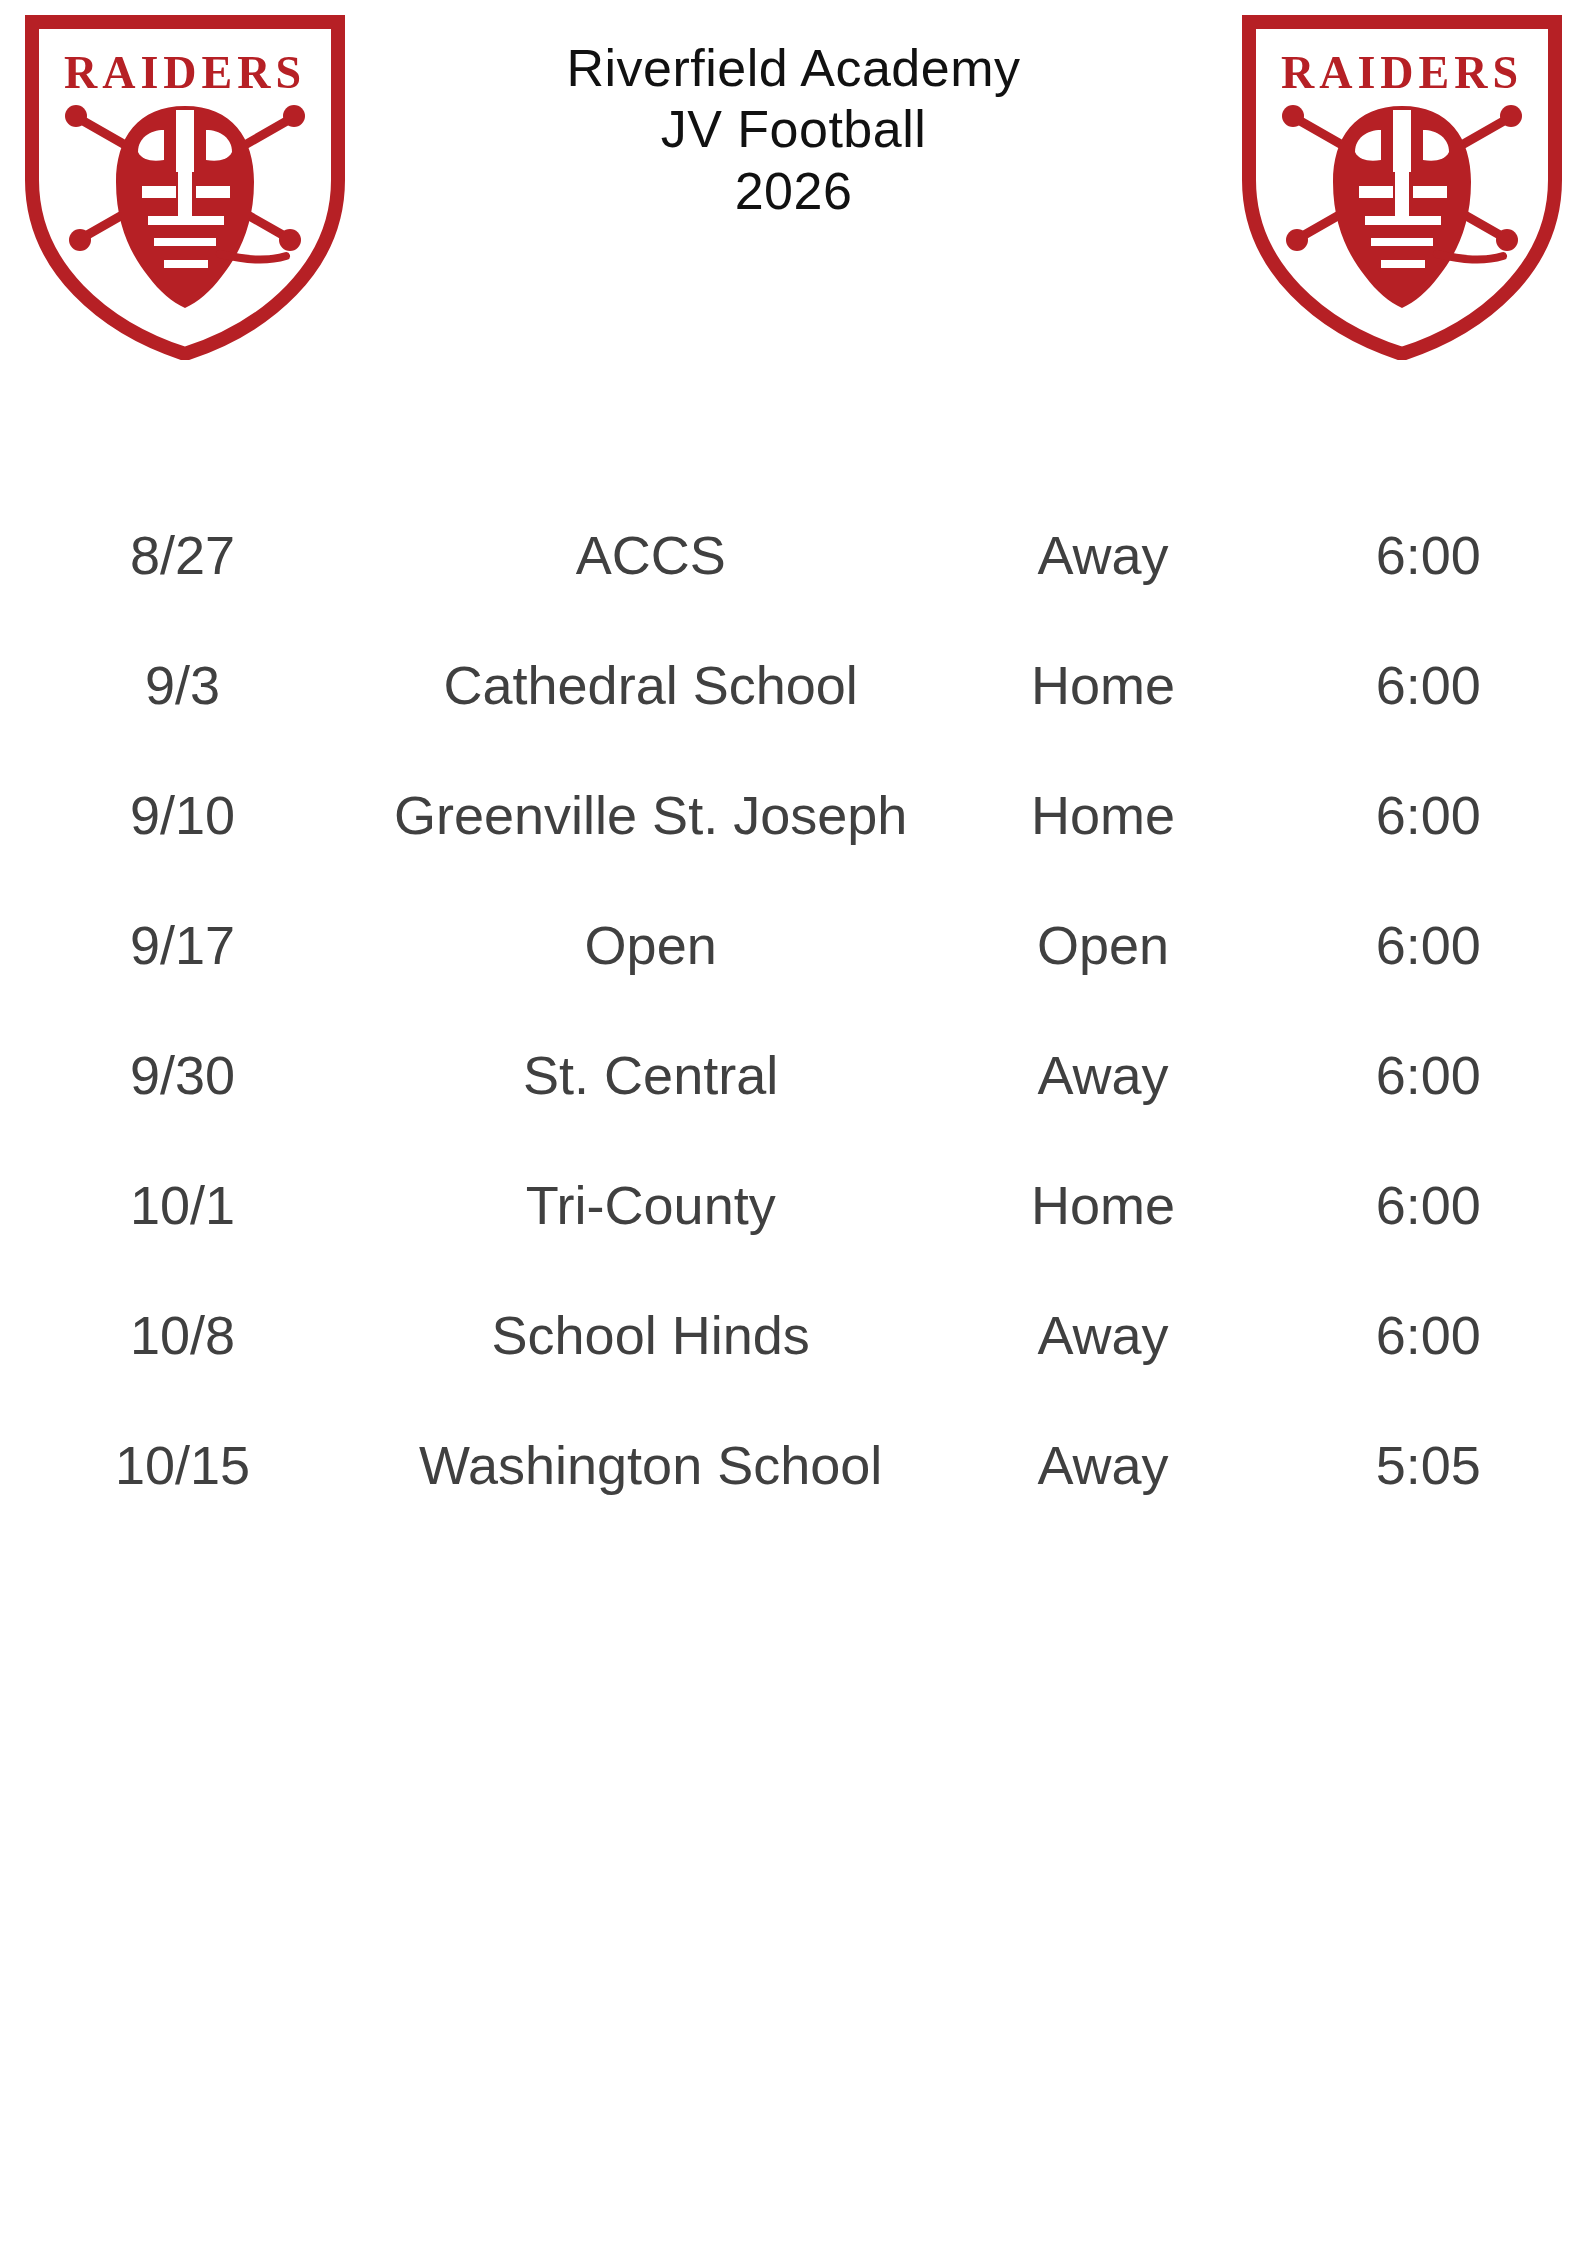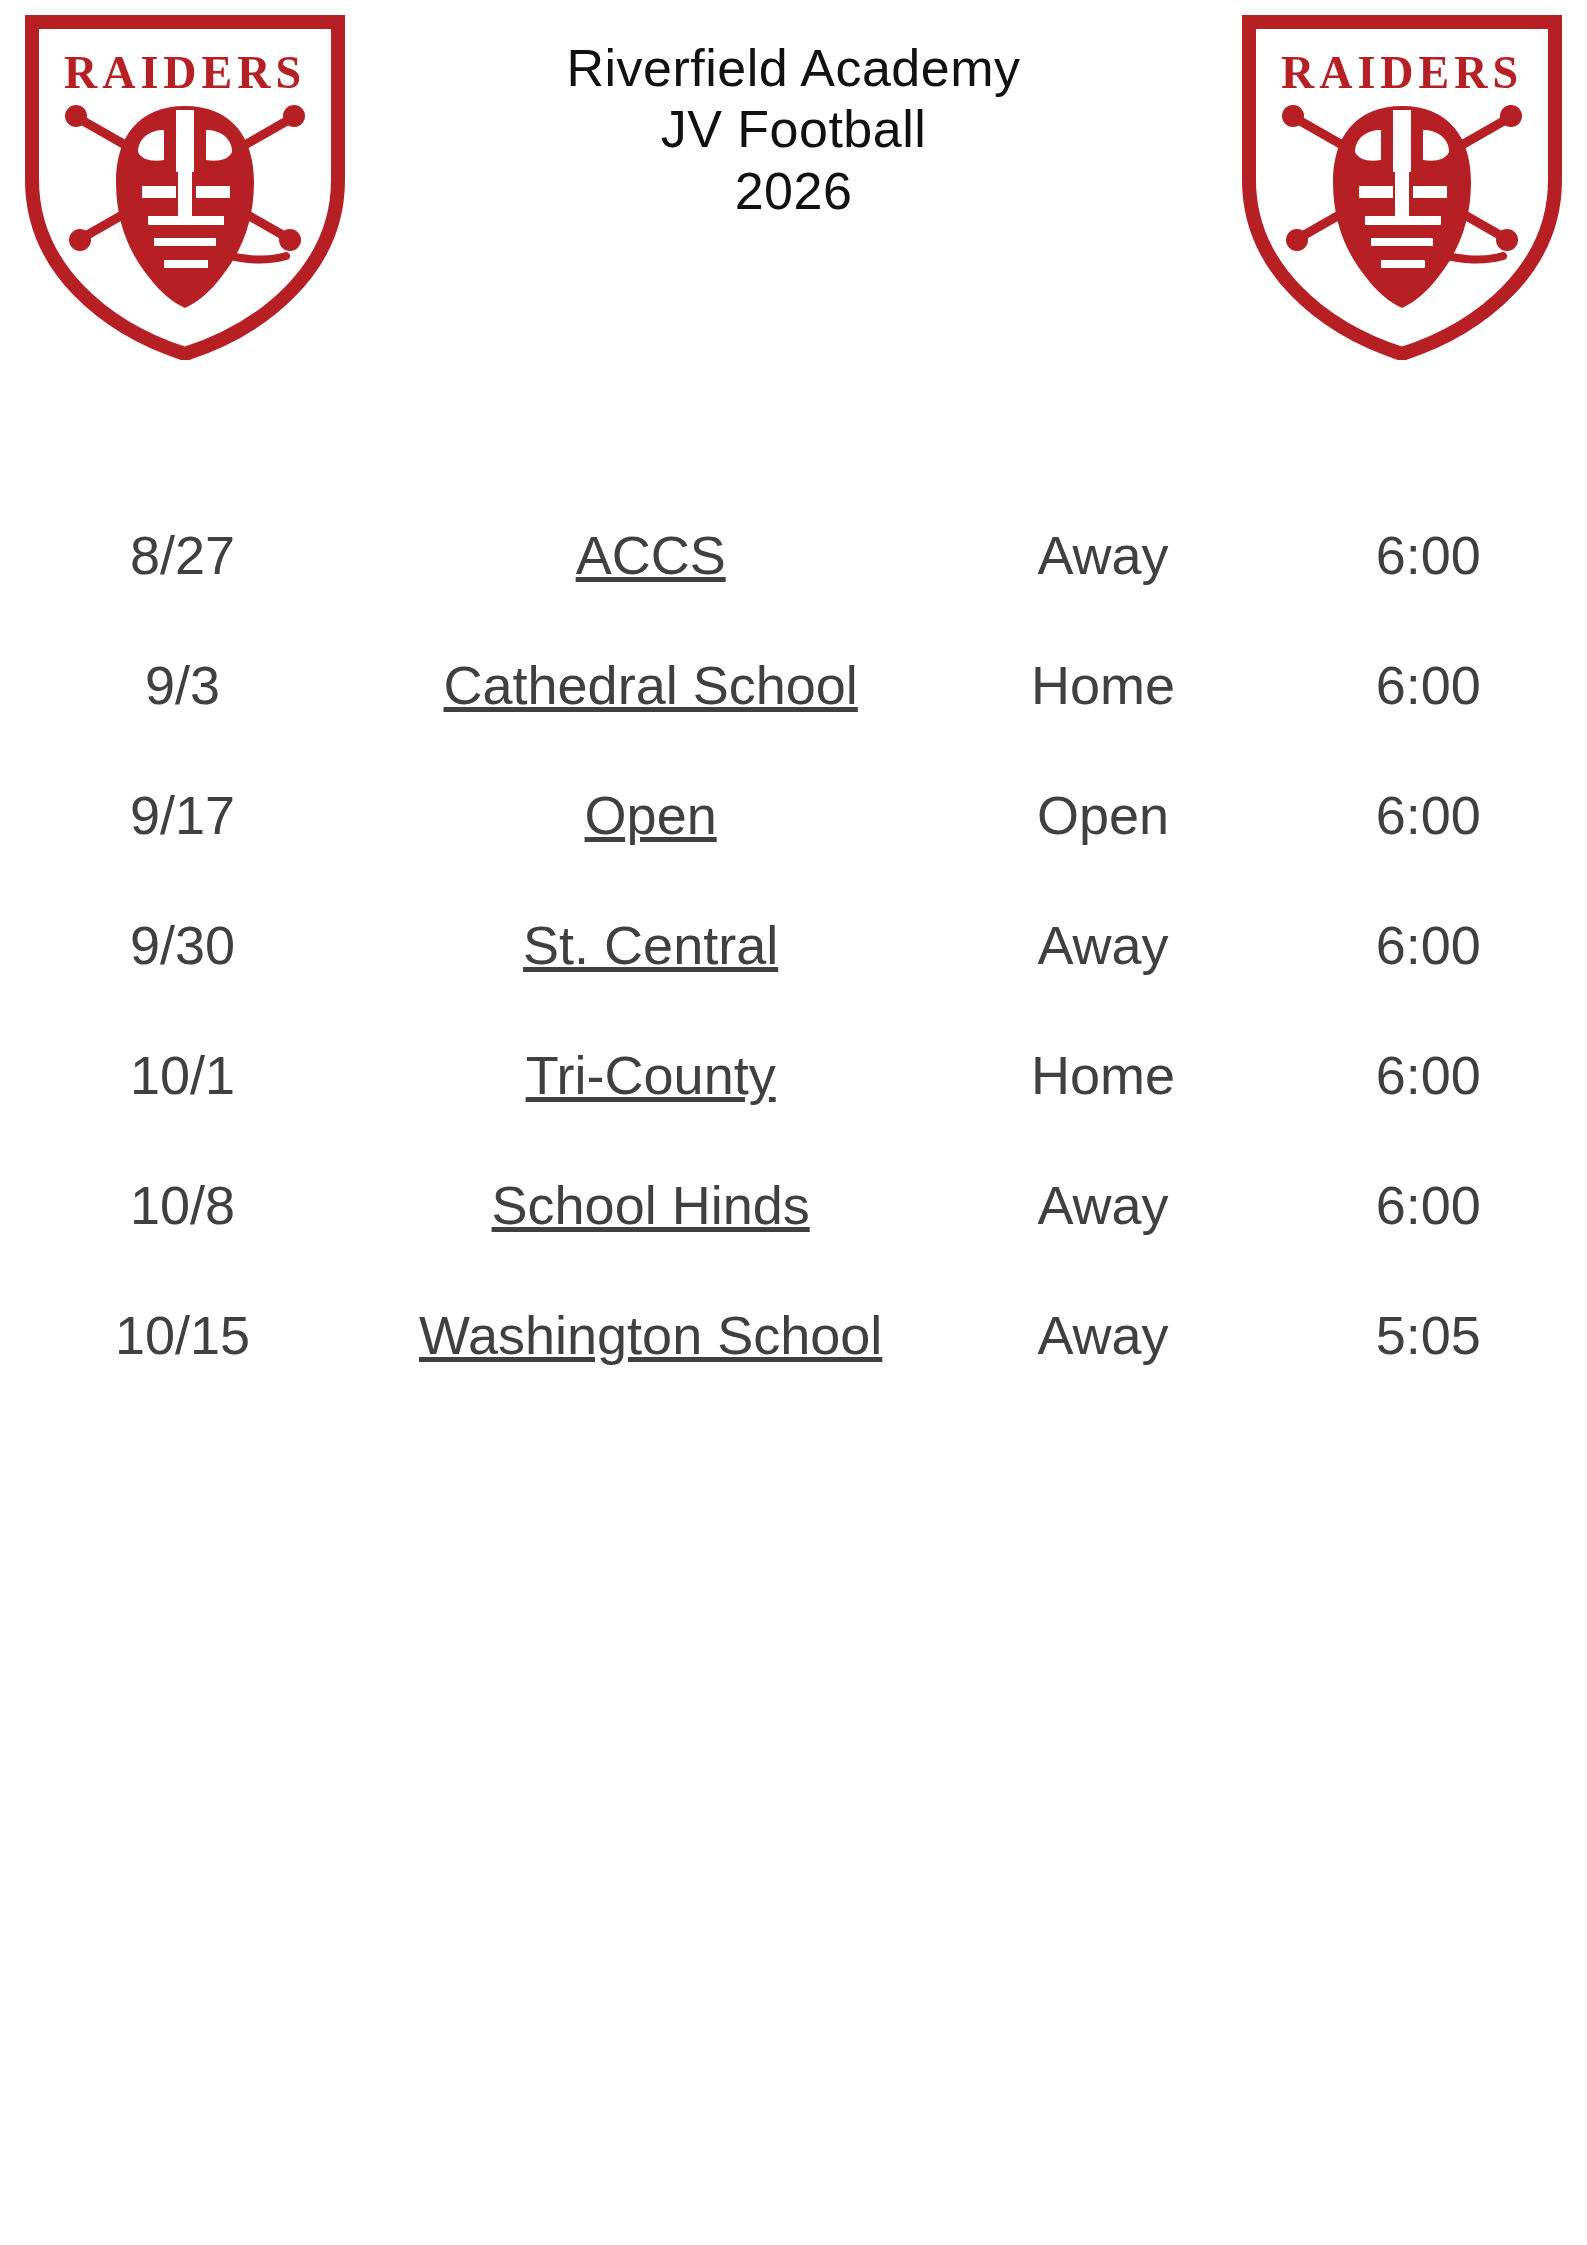--- a/index.html
+++ b/index.html
@@ -64,21 +64,21 @@
   }
   .schedule td {
     font-size: 54px;
     font-weight: 400;
     color: #404040;
     text-align: center;
     padding: 34px 0;
     vertical-align: middle;
   }
   .col-date     { width: 23%; }
-  .col-opponent { width: 36%; text-decoration: underline; }
+  .col-opponent { width: 36%; }
   .col-site     { width: 21%; }
   .col-time     { width: 20%; }
 </style>
 </head>
 <body>
 
 <div class="page">
 
   <div class="header">
 
@@ -165,20 +165,26 @@
         <td class="col-site">Away</td>
         <td class="col-time">6:00</td>
       </tr>
       <tr>
         <td class="col-date">9/3</td>
         <td class="col-opponent">Cathedral School</td>
         <td class="col-site">Home</td>
         <td class="col-time">6:00</td>
       </tr>
       <tr>
+        <td class="col-date">9/10</td>
+        <td class="col-opponent">Greenville St. Joseph</td>
+        <td class="col-site">Home</td>
+        <td class="col-time">6:00</td>
+      </tr>
+      <tr>
         <td class="col-date">9/17</td>
         <td class="col-opponent">Open</td>
         <td class="col-site">Open</td>
         <td class="col-time">6:00</td>
       </tr>
       <tr>
         <td class="col-date">9/30</td>
         <td class="col-opponent">St. Central</td>
         <td class="col-site">Away</td>
         <td class="col-time">6:00</td>

